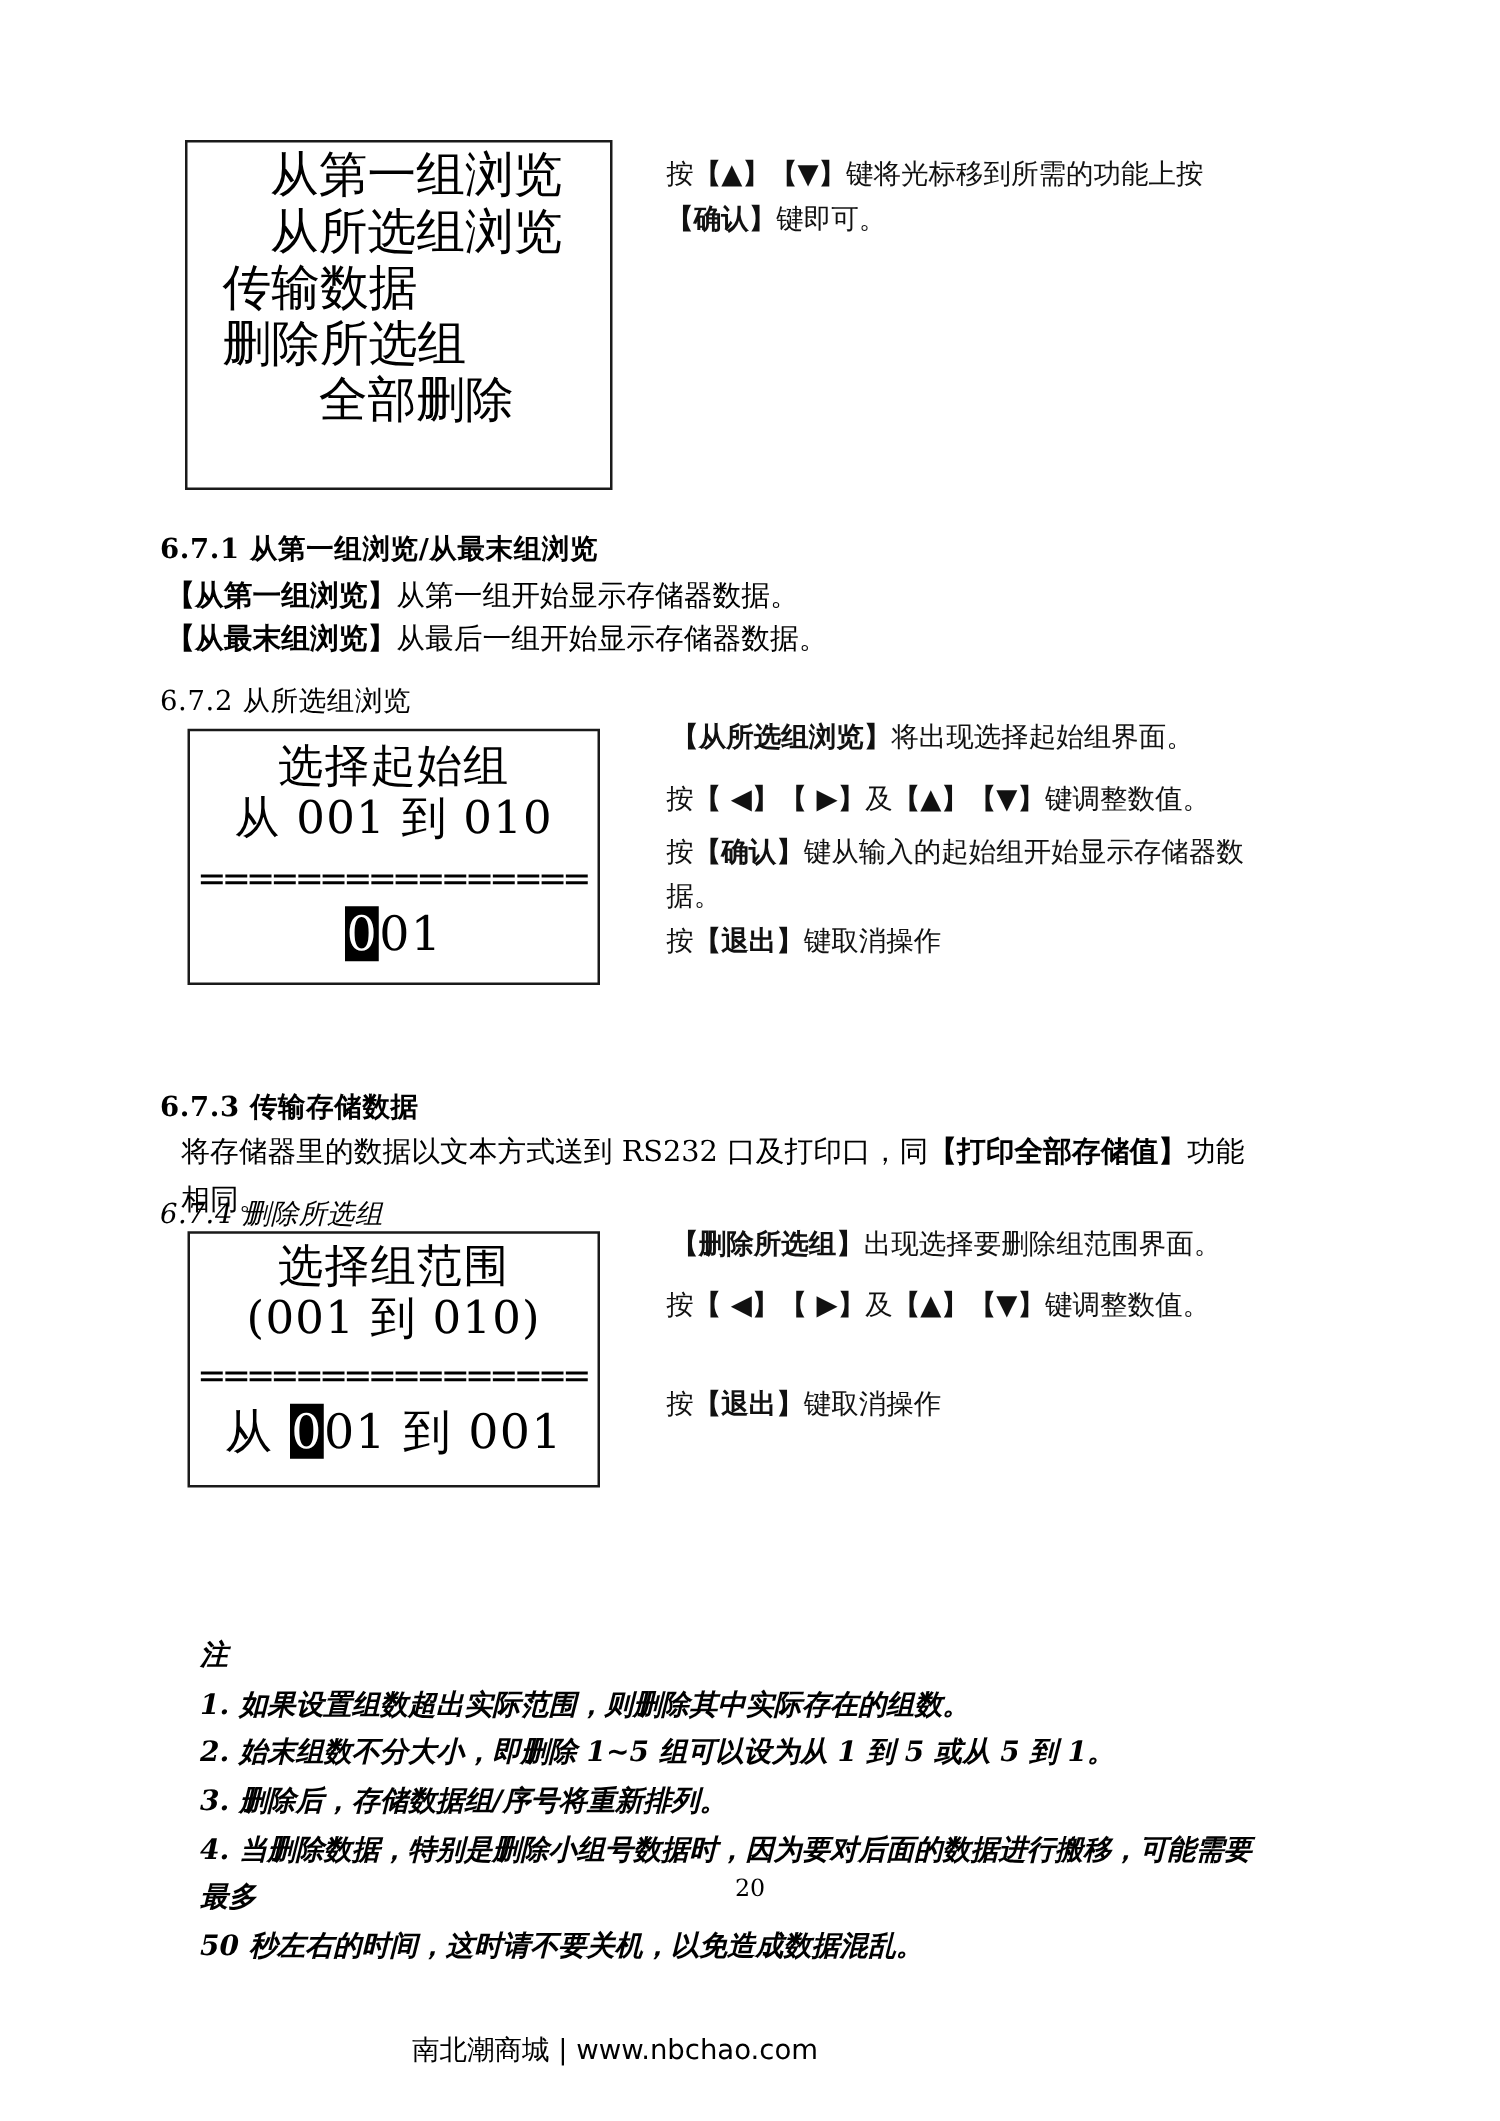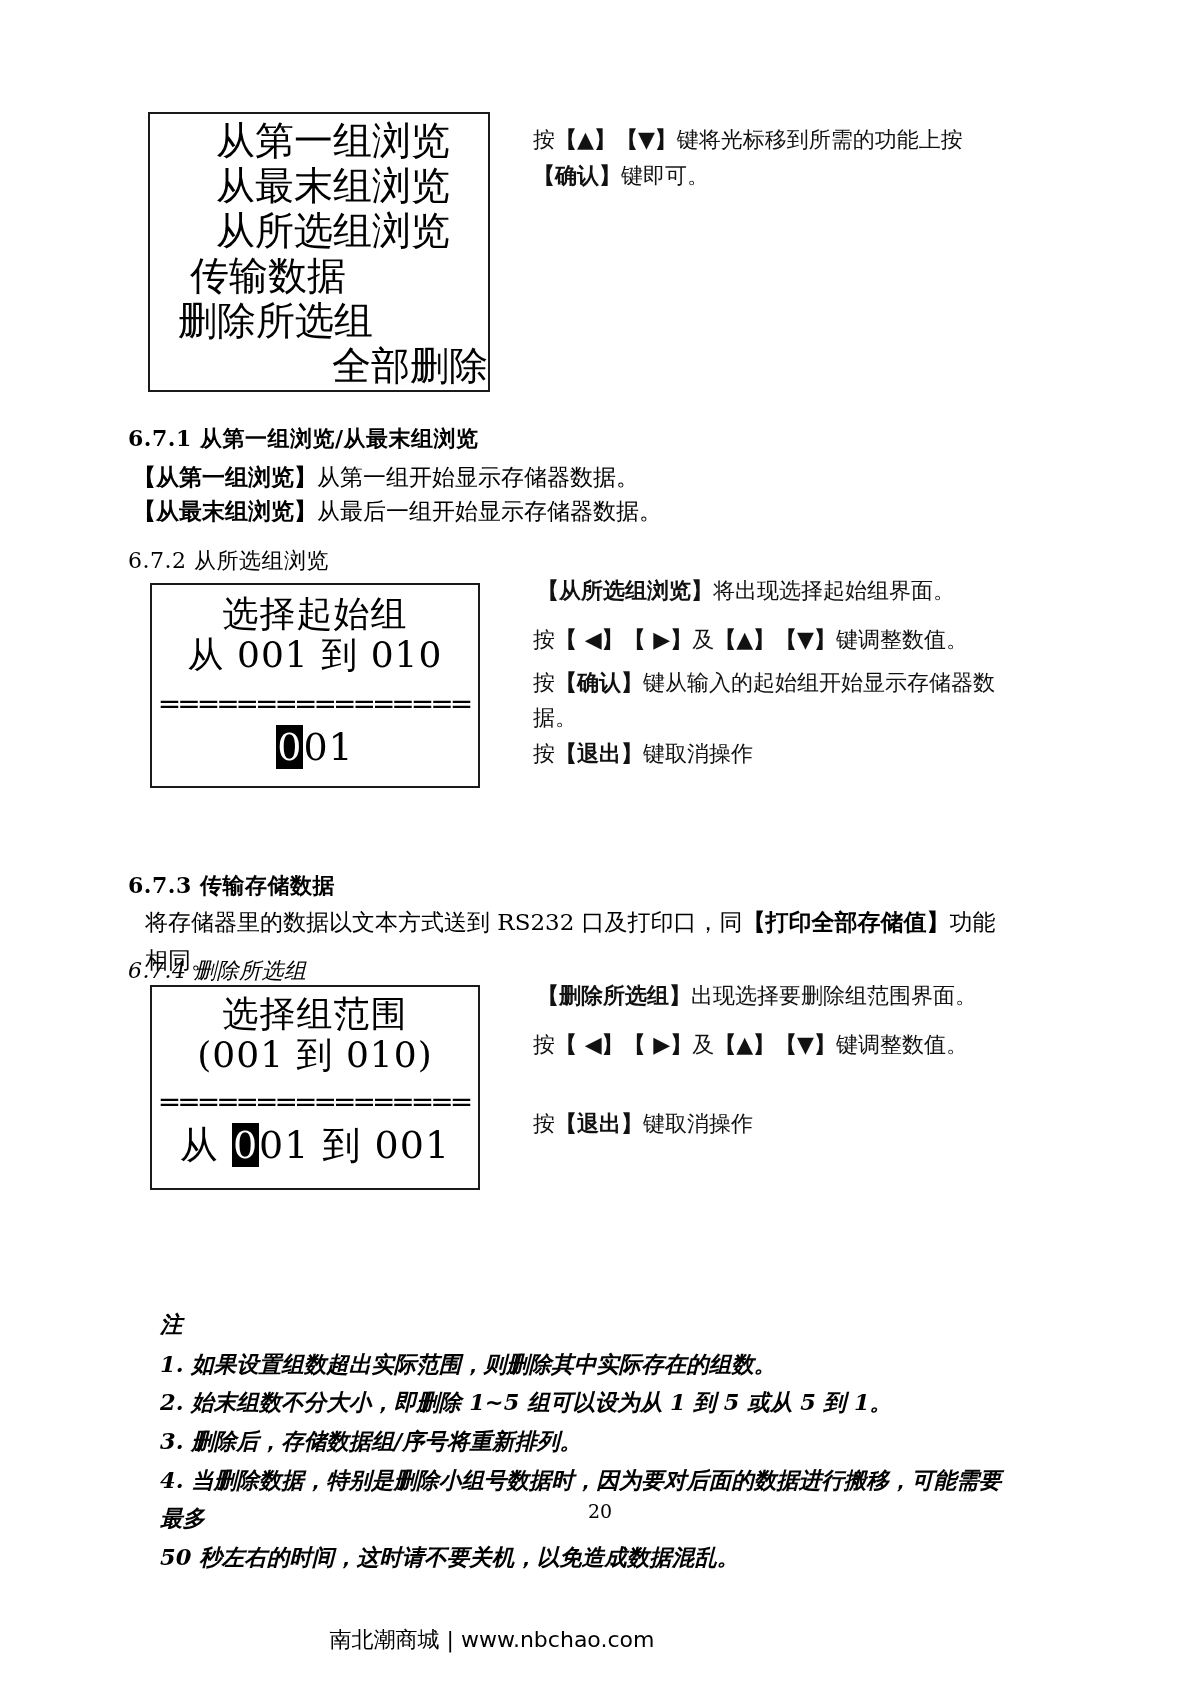--- a/index.html
+++ b/index.html
@@ -185,25 +185,24 @@
     font-weight: bold;
   }
 </style>
 </head>
 <body>
 
 <div class="page">
 
   <div class="lcd" id="menu-lcd">
     <div class="lcd-line">从第一组浏览</div>
-    <div class="lcd-line">从最末组浏览</div>
     <div class="lcd-line">从所选组浏览</div>
-    <div class="lcd-line" style="text-align:left; padding-left:40px;">传输数据</div>
+    <div class="lcd-line" style="text-align:left; padding-left:28px;">传输数据</div>
     <div class="lcd-line" style="text-align:left; padding-left:28px;">删除所选组</div>
-    <div class="lcd-line" style="text-align:right; padding-left:28px;">全部删除</div>
+    <div class="lcd-line" style="text-align:center; padding-left:28px;">全部删除</div>
   </div>
 
   <div class="rtext" style="left:533px; top:122px; width:460px;">
     <span>按</span><span class="arrow-key b">【▲】</span><span class="arrow-key b">【▼】</span><span>键将光标移到所需的功能上按</span><span class="b">【确认】</span><span>键即可。</span>
   </div>
 
   <div class="heading" style="left:128px; top:424px;">6.7.1 从第一组浏览/从最末组浏览</div>
 
   <div class="para" style="left:133px; top:458px;">
     <span class="b">【从第一组浏览】</span><span>从第一组开始显示存储器数据。</span>

